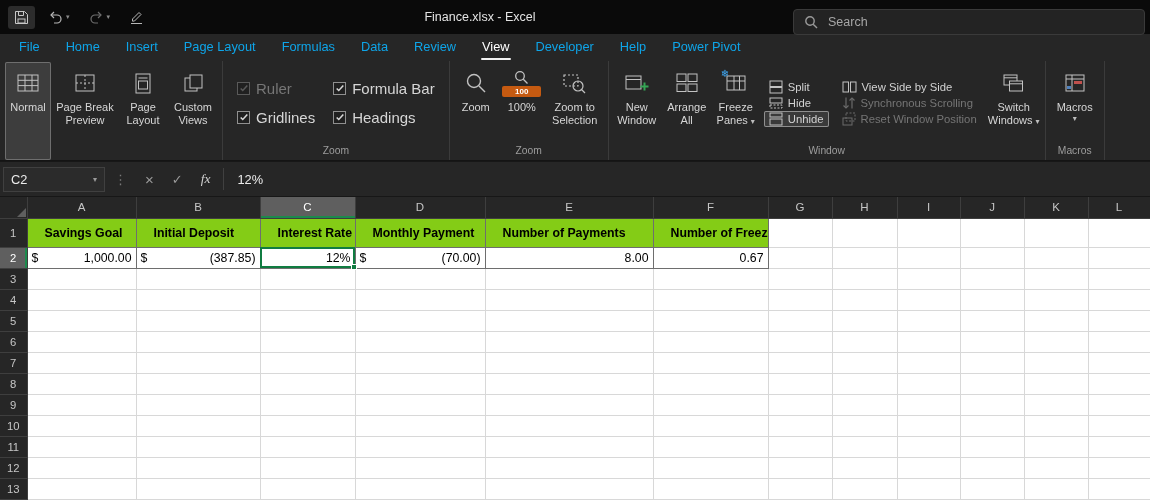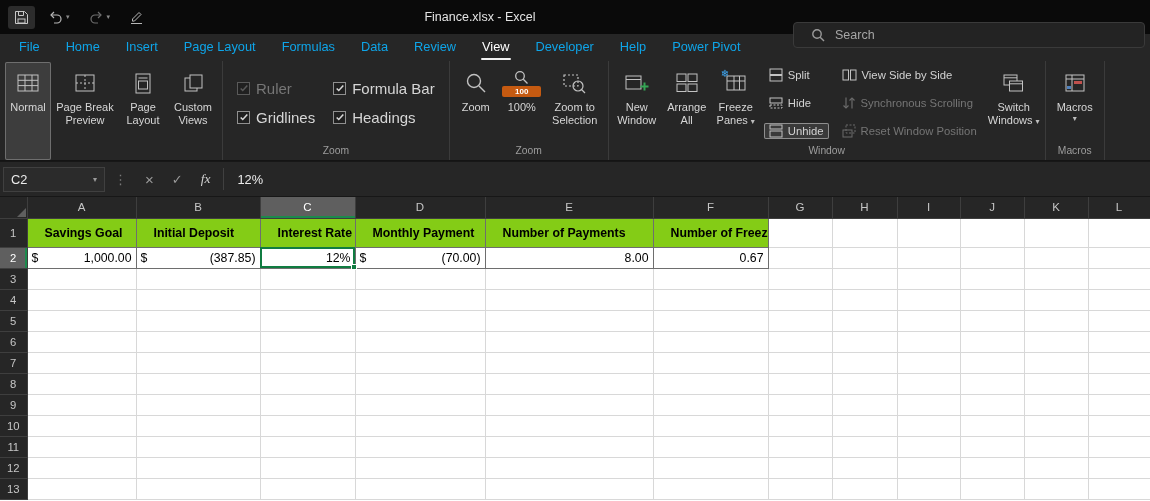--- a/index.html
+++ b/index.html
@@ -7,21 +7,21 @@
 body{font-family:"Liberation Sans",sans-serif;overflow:hidden;background:#111;cursor:default}
 .app{width:1150px;height:501px;display:flex;flex-direction:column;background:#262626}
 
 
 .titlebar{height:34px;background:#0a0a0a;display:flex;align-items:center;position:relative;flex-shrink:0}
 .qat{display:flex;align-items:center;gap:7px;padding-left:8px}
 .qat-btn{display:flex;align-items:center;gap:3px;padding:4px 6px;border-radius:3px}
 .qat-btn.save{background:#2c2c2c}
 .mini-chev{font-size:7px;color:#8a8a8a}
 .wintitle{position:absolute;left:340px;width:280px;text-align:center;font-size:12.5px;color:#e4e4e4;white-space:nowrap}
-.searchbox{position:absolute;right:5px;top:22px;width:352px;height:26px;background:#232323;border:1px solid #3a3a3a;border-radius:4px;display:flex;align-items:center;gap:10px;padding:0 17px}
+.searchbox{position:absolute;right:5px;top:9px;width:352px;height:26px;background:#232323;border:1px solid #3a3a3a;border-radius:4px;display:flex;align-items:center;gap:10px;padding:0 10px}
 .searchbox .stext{font-size:12.5px;color:#a6a6a6}
 
 
 .tabrow{height:27px;background:#262626;display:flex;align-items:flex-end;padding-left:6px;flex-shrink:0}
 .tab{position:relative;padding:5px 13px 7px;font-size:12.8px;color:#0ea5e9;white-space:nowrap}
 .tab.active{color:#fff}
 .tab.active::after{content:"";position:absolute;left:12px;right:12px;bottom:1px;height:2.4px;background:#f2f2f2;border-radius:2px}
 
 
 .ribbon{height:100px;background:#262626;display:flex;align-items:stretch;border-bottom:1px solid #141414;flex-shrink:0;padding-left:2px}
@@ -33,21 +33,21 @@
 .bigbtn .lbl{line-height:13px;margin-top:3px}
 .bigbtn.selected{background:#3d3d3d;box-shadow:inset 0 0 0 1px #6e6e6e}
 .chev{font-size:8px;color:#bdbdbd}
 .chev-below{display:block;line-height:9px;font-size:8px;color:#bdbdbd}
 .w46{width:46px}.w48{width:48px}.w50{width:50px}.w52{width:52px}.w56{width:56px}.w60{width:60px}.w68{width:68px}
 .showgrid{display:grid;grid-template-columns:auto auto;column-gap:18px;row-gap:12px;align-content:center;padding:0 11px}
 .chk{display:flex;align-items:center;gap:6px;font-size:15px;color:#d6d6d6;white-space:nowrap}
 .cbox{width:13px;height:13px;border:1px solid #909090;display:flex;align-items:center;justify-content:center;background:#202020;flex-shrink:0}
 .chk.disabled{color:#767676}
 .chk.disabled .cbox{border-color:#5a5a5a}
-.smallcol{display:flex;flex-direction:column;justify-content:center;gap:12px;padding:0 4px}
+.smallcol{display:flex;flex-direction:column;justify-content:center;gap:0;padding:0 4px}
 .smallbtn{display:flex;align-items:center;gap:5px;font-size:11.3px;color:#d2d2d2;padding:1px 5px;white-space:nowrap;border-radius:2px}
 .smallbtn.boxed{box-shadow:inset 0 0 0 1px #8f8f8f;background:#3a3a3a}
 .smallbtn.disabled{color:#757575}
 .icon100{position:relative;display:flex;flex-direction:column;align-items:center}
 .badge100{background:#C55A11;color:#fff;font-size:8px;font-weight:bold;padding:0 13px;border-radius:2px;line-height:11px;margin-top:1px}
 .fpwrap{position:relative}
 .snow{position:absolute;top:-6px;left:-5px;color:#3FA9F5;font-size:10px}
 
 
 .formulabar{height:36px;background:#262626;border-top:1px solid #171717;border-bottom:1px solid #171717;display:flex;align-items:center;flex-shrink:0}

